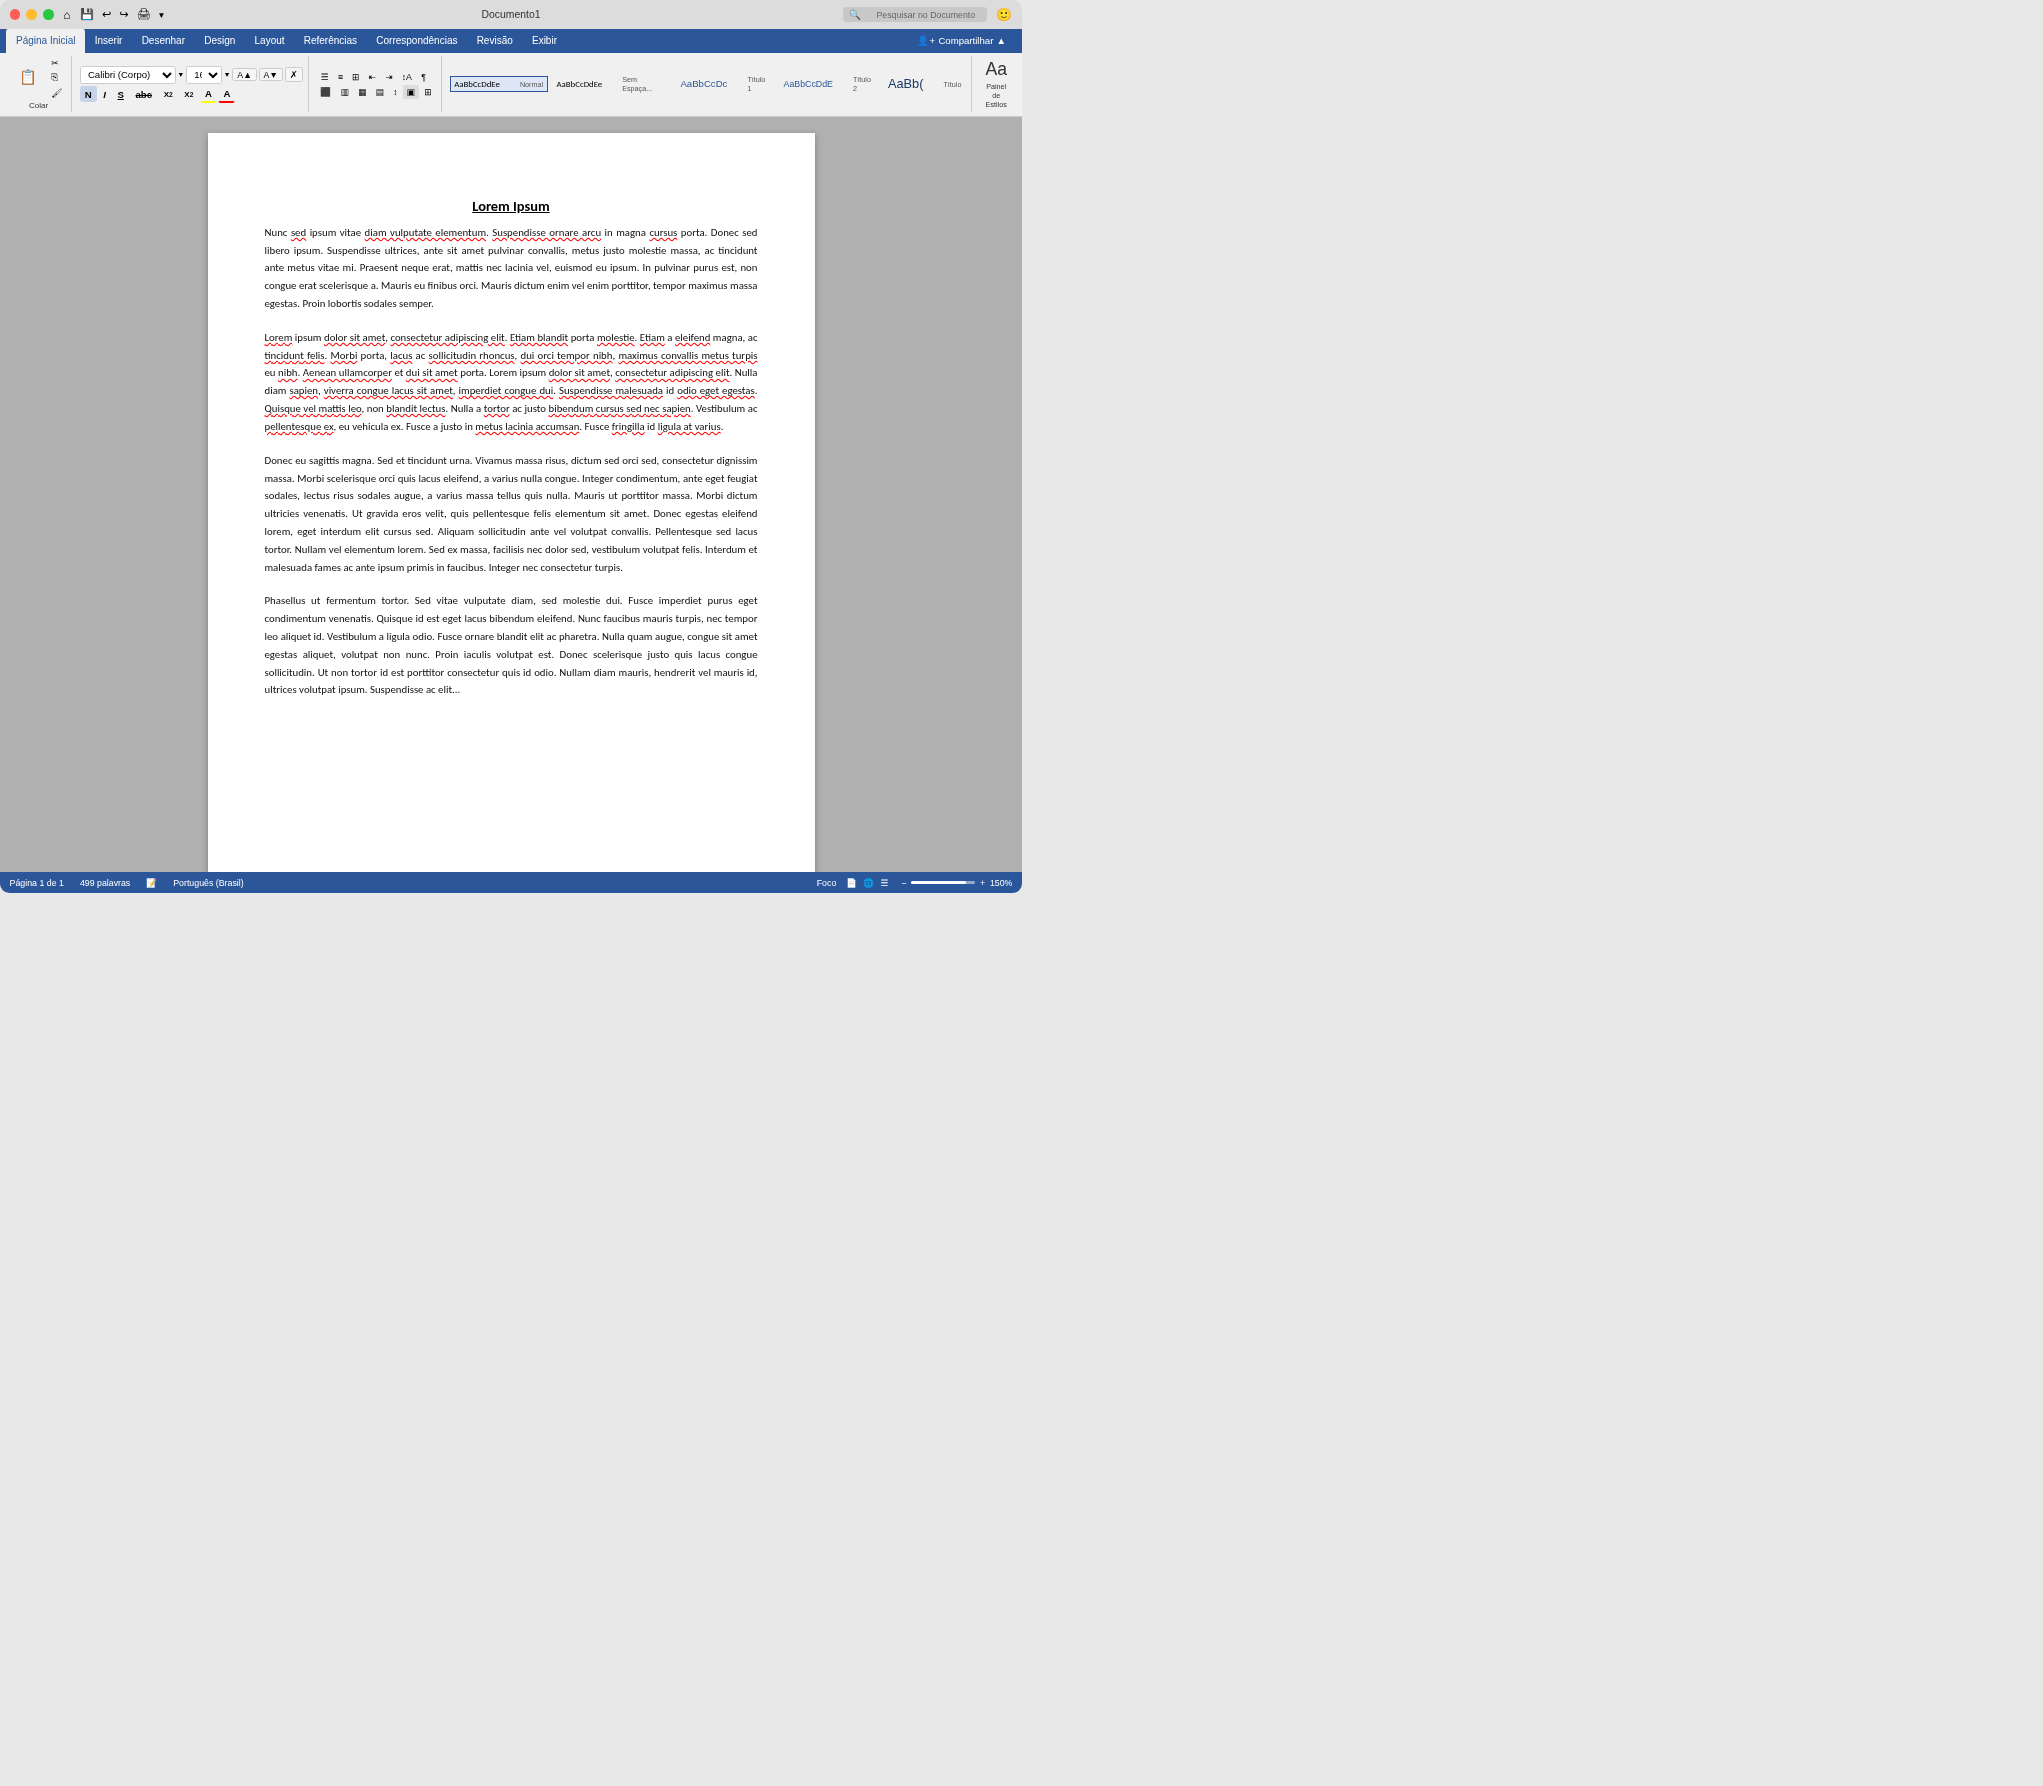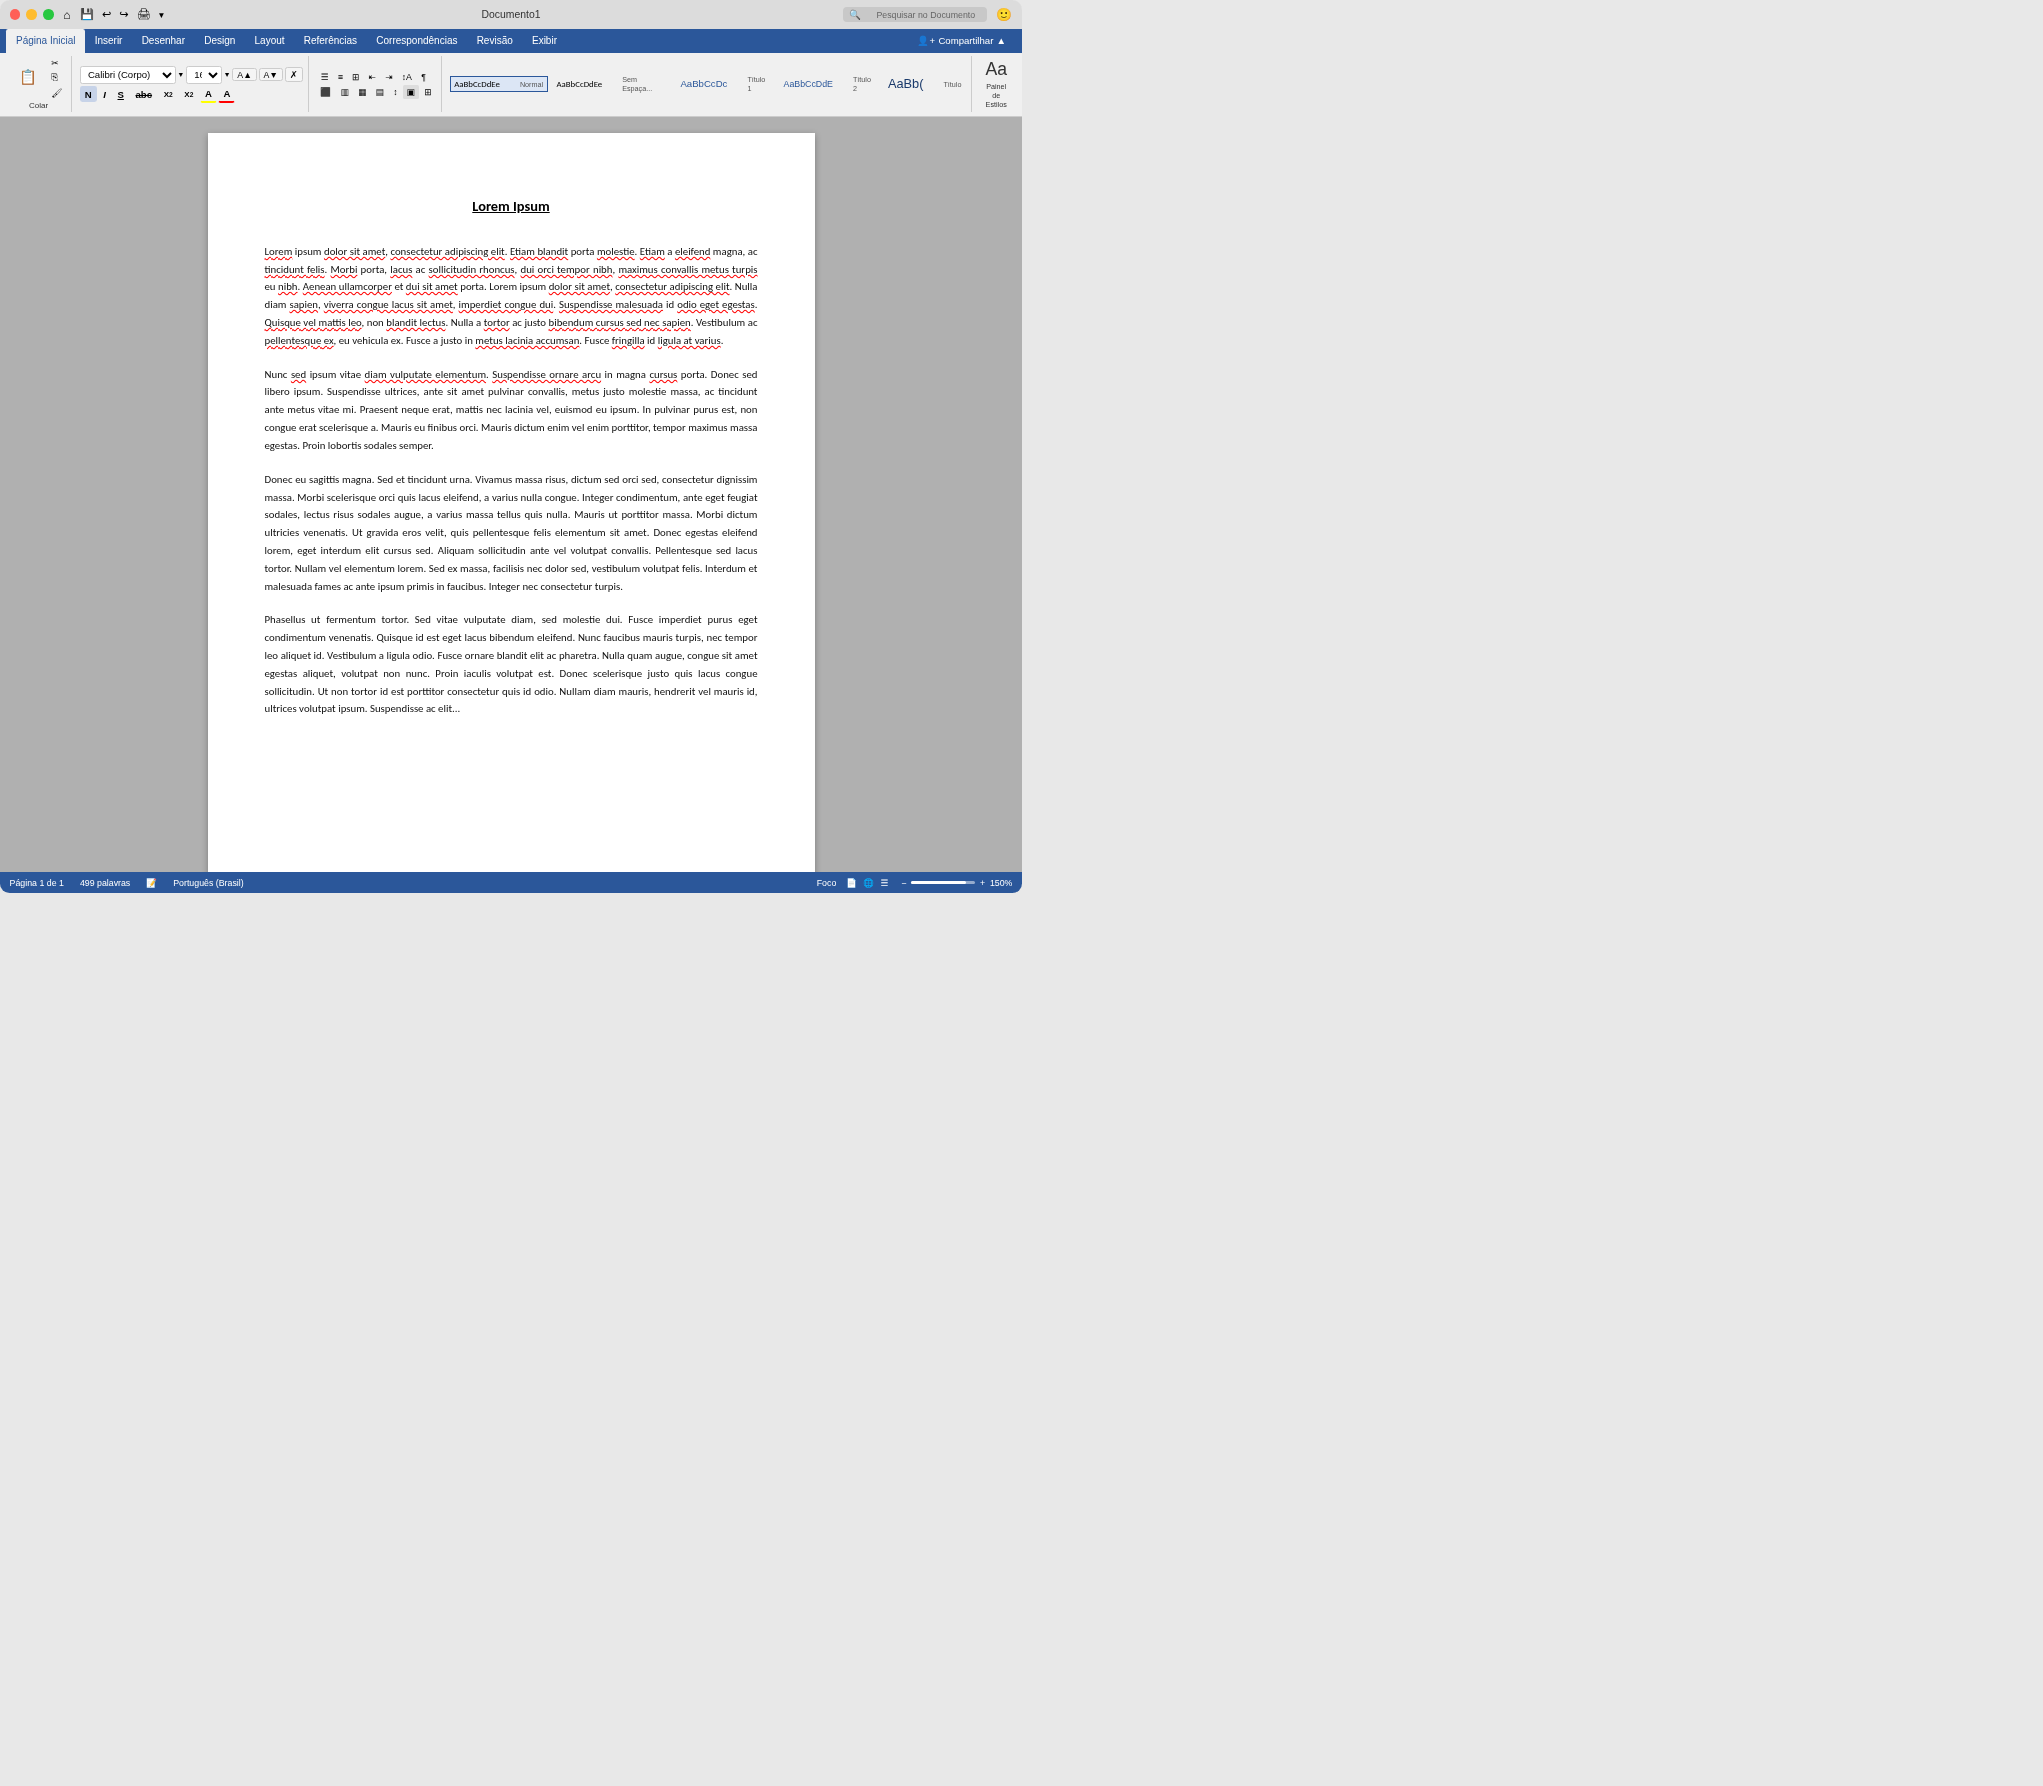--- a/index.html
+++ b/index.html
@@ -258,21 +258,21 @@
       box-shadow: 0 1.6px 6.4px rgba(0,0,0,0.3);
       margin-bottom: 16px;
     }
 
     .doc-title {
       text-align: center;
       font-size: 14.4px;
       font-weight: bold;
       font-family: Calibri, Georgia, serif;
       text-decoration: underline;
-      margin-bottom: 28px;
+      margin-bottom: 9px;
     }
 
     .doc-paragraph {
       font-family: Calibri, Georgia, serif;
       font-size: 10.8px;
       line-height: 1.65;
       margin-bottom: 16px;
       text-align: justify;
       color: #111;
     }
@@ -496,37 +496,37 @@
       <span style="font-size:7.2px; color:#333; text-align:center;">Painel de<br>Estilos</span>
     </div>
 
   </div>
 
   <div class="doc-area">
     <div class="doc-page">
       <div class="doc-title">Lorem Ipsum</div>
 
       <p class="doc-paragraph">
+        Nunc <span class="spell-underline">sed</span> ipsum vitae <span class="spell-underline">diam vulputate elementum</span>. <span class="spell-underline">Suspendisse ornare arcu</span> in magna
+        <span class="spell-underline">cursus</span> porta. Donec sed libero ipsum. Suspendisse ultrices, ante sit amet pulvinar
+        convallis, metus justo molestie massa, ac tincidunt ante metus vitae mi. Praesent
+        neque erat, mattis nec lacinia vel, euismod eu ipsum. In pulvinar purus est, non congue
+        erat scelerisque a. Mauris eu finibus orci. Mauris dictum enim vel enim porttitor,
+        tempor maximus massa egestas. Proin lobortis sodales semper.
+      </p>
+
+      <p class="doc-paragraph">
         <span class="spell-underline">Lorem</span> ipsum <span class="spell-underline">dolor sit amet</span>, <span class="spell-underline">consectetur adipiscing elit</span>. <span class="spell-underline">Etiam blandit</span> porta <span class="spell-underline">molestie</span>.
         <span class="spell-underline">Etiam</span> a <span class="spell-underline">eleifend</span> magna, ac <span class="spell-underline">tincidunt felis</span>. <span class="spell-underline">Morbi</span> porta, <span class="spell-underline">lacus</span> ac <span class="spell-underline">sollicitudin rhoncus</span>,
         <span class="spell-underline">dui orci tempor nibh</span>, <span class="spell-underline">maximus convallis metus turpis</span> eu <span class="spell-underline">nibh</span>. <span class="spell-underline">Aenean ullamcorper</span> et
         <span class="spell-underline">dui sit amet</span> porta. Lorem ipsum <span class="spell-underline">dolor sit amet</span>, <span class="spell-underline">consectetur adipiscing elit</span>. Nulla diam
         <span class="spell-underline">sapien</span>, <span class="spell-underline">viverra congue lacus sit amet</span>, <span class="spell-underline">imperdiet congue dui</span>. <span class="spell-underline">Suspendisse malesuada</span> id
         <span class="spell-underline">odio eget egestas</span>. <span class="spell-underline">Quisque vel mattis leo</span>, non <span class="spell-underline">blandit lectus</span>. Nulla a <span class="spell-underline">tortor</span> ac justo
         <span class="spell-underline">bibendum cursus sed nec sapien</span>. Vestibulum ac <span class="spell-underline">pellentesque ex</span>, eu vehicula ex. Fusce
         a justo in <span class="spell-underline">metus lacinia accumsan</span>. Fusce <span class="spell-underline">fringilla</span> id <span class="spell-underline">ligula at varius</span>.
-      </p>
-
-      <p class="doc-paragraph">
-        Nunc <span class="spell-underline">sed</span> ipsum vitae <span class="spell-underline">diam vulputate elementum</span>. <span class="spell-underline">Suspendisse ornare arcu</span> in magna
-        <span class="spell-underline">cursus</span> porta. Donec sed libero ipsum. Suspendisse ultrices, ante sit amet pulvinar
-        convallis, metus justo molestie massa, ac tincidunt ante metus vitae mi. Praesent
-        neque erat, mattis nec lacinia vel, euismod eu ipsum. In pulvinar purus est, non congue
-        erat scelerisque a. Mauris eu finibus orci. Mauris dictum enim vel enim porttitor,
-        tempor maximus massa egestas. Proin lobortis sodales semper.
       </p>
 
       <p class="doc-paragraph">
         Donec eu sagittis magna. Sed et tincidunt urna. Vivamus massa risus, dictum sed orci
         sed, consectetur dignissim massa. Morbi scelerisque orci quis lacus eleifend, a varius
         nulla congue. Integer condimentum, ante eget feugiat sodales, lectus risus sodales
         augue, a varius massa tellus quis nulla. Mauris ut porttitor massa. Morbi dictum
         ultricies venenatis. Ut gravida eros velit, quis pellentesque felis elementum sit amet.
         Donec egestas eleifend lorem, eget interdum elit cursus sed. Aliquam sollicitudin ante
         vel volutpat convallis. Pellentesque sed lacus tortor. Nullam vel elementum lorem. Sed

